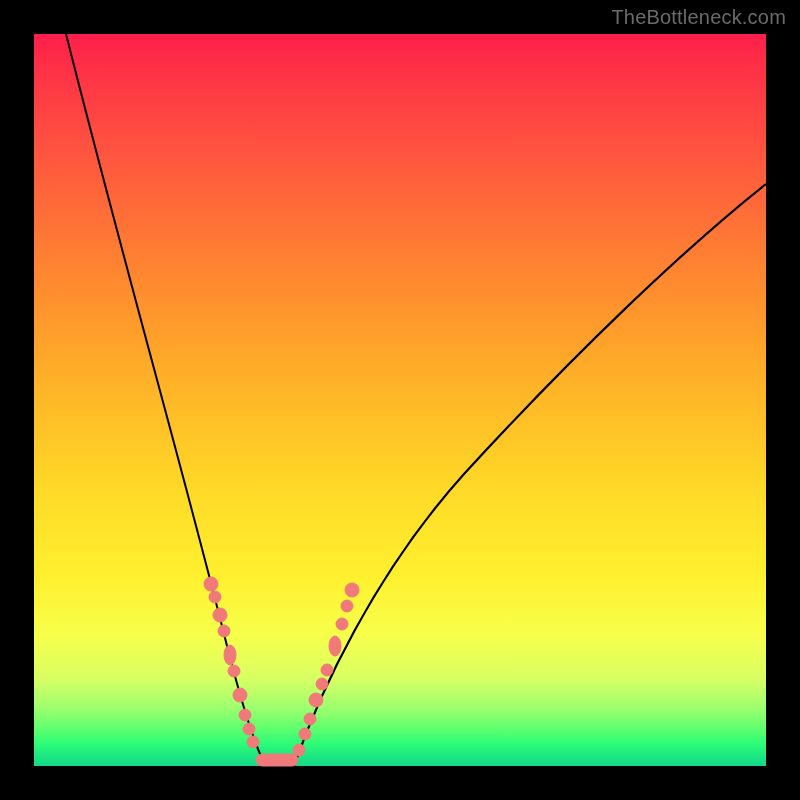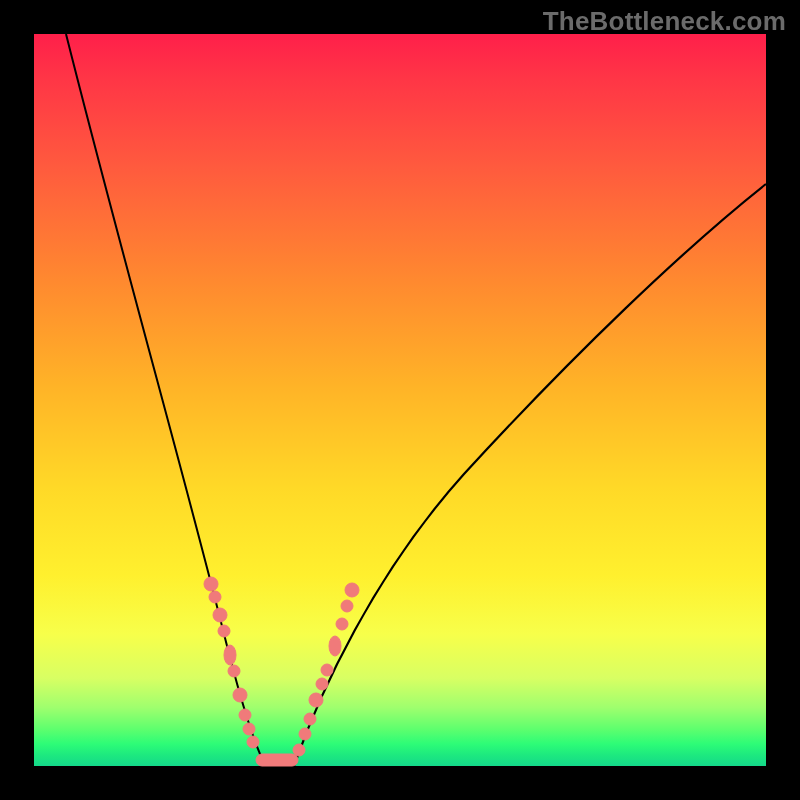--- a/index.html
+++ b/index.html
@@ -15,22 +15,22 @@
     position: absolute;
     left: 0; top: 0;
     width: 800px; height: 800px;
     background: #000;
   }
   .watermark {
     position: absolute;
     top: 6px;
     right: 14px;
     color: #6b6b6b;
-    font-size: 26px;
-    font-weight: 700;
+    font-size: 20px;
+    font-weight: 400;
     letter-spacing: 0.2px;
     user-select: none;
   }
   .plot {
     position: absolute;
     left: 34px;
     top: 34px;
     width: 732px;
     height: 732px;
     

